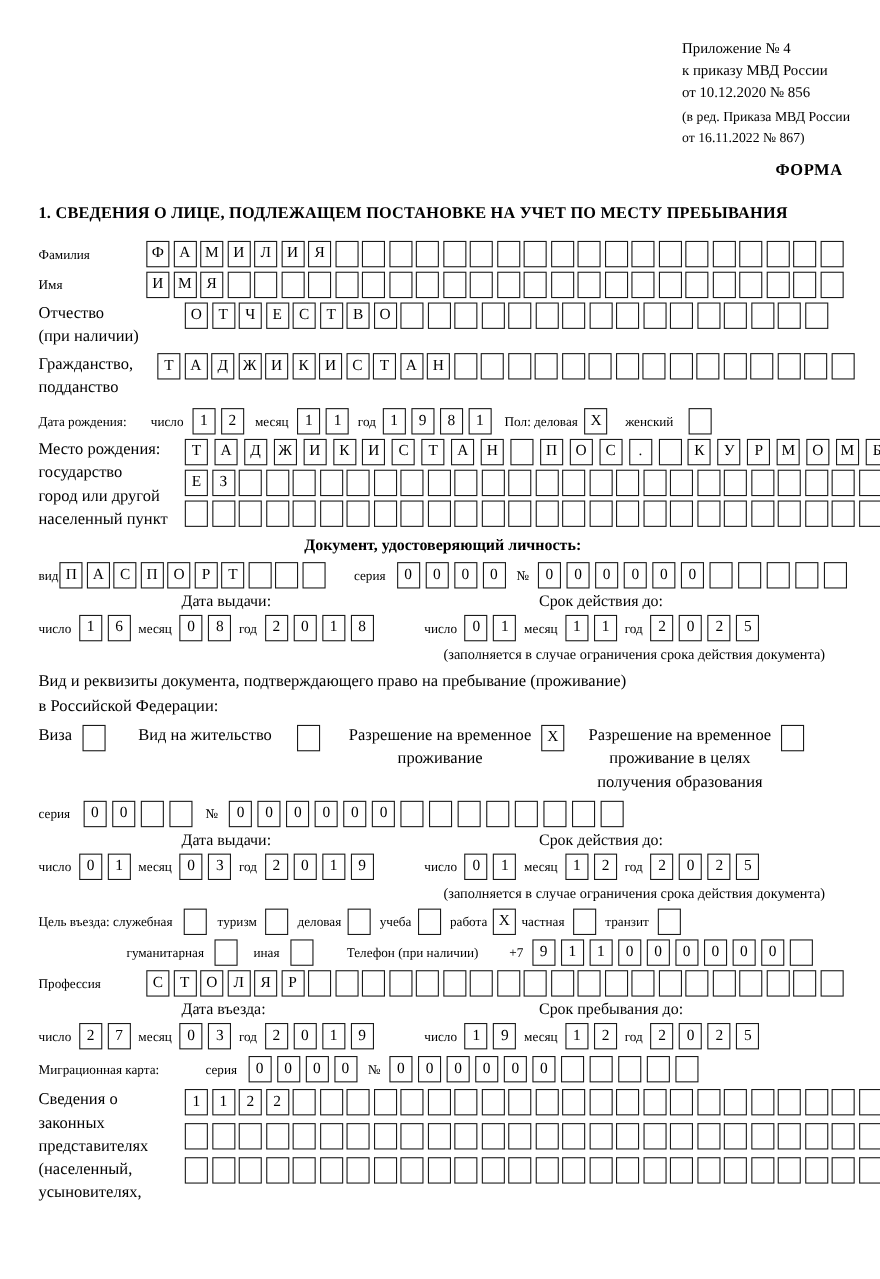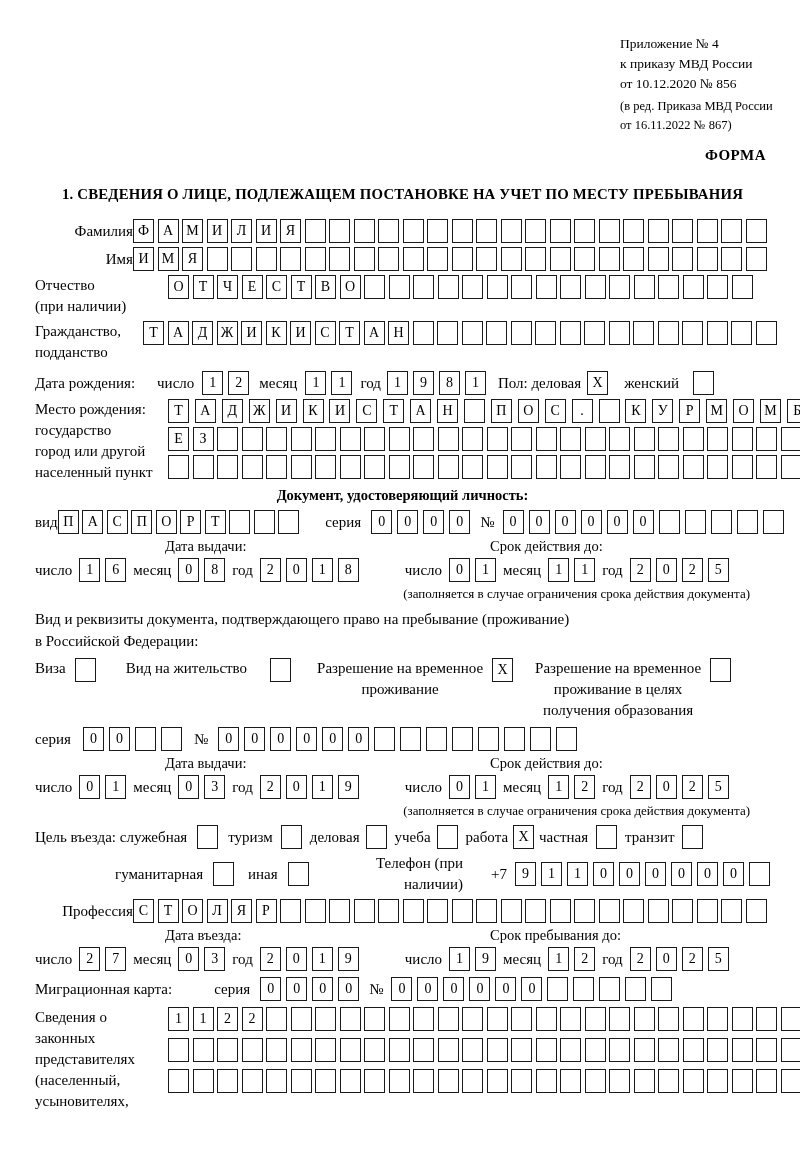--- a/index.html
+++ b/index.html
@@ -3,23 +3,23 @@
 <meta charset="utf-8">
 <style>
   html,body{margin:0;padding:0;background:#fff;}
   body{width:800px;height:1163px;font-family:"Liberation Serif","DejaVu Serif",serif;color:#000;overflow:hidden;}
   .page{box-sizing:border-box;width:800px;height:1163px;padding:34px 30px 0 35px;position:relative;}
   .hdr{margin-left:585px;font-size:13.5px;line-height:20px;white-space:nowrap;}
   .hdr-small{font-size:12.5px;margin-top:3px;line-height:19px;}
   .forma{font-weight:bold;font-size:15px;text-align:right;margin-top:12px;margin-right:4px;letter-spacing:.5px;}
   .title{margin-top:14px;text-align:center;font-weight:bold;font-size:15.5px;line-height:23px;}
   .blank-line{display:inline-block;width:55px;border-bottom:2px solid #222;margin-left:10px;vertical-align:baseline;}
-  .sec1{margin-top:22px;font-weight:bold;font-size:14.8px;text-align:center;letter-spacing:.2px;}
+  .sec1{margin-top:22px;font-weight:bold;font-size:14.8px;letter-spacing:.2px;}
   .frow{display:flex;align-items:center;margin-bottom:4px;}
-  .lbl{font-size:15px;line-height:21px;text-align:right;}
+  .lbl{font-size:12px;line-height:21px;}
   .cells{display:inline-flex;gap:3.5px;}
   .cell{flex:0 0 auto;box-sizing:border-box;width:21px;height:24px;border:1.6px solid #1a1a1a;display:inline-flex;align-items:center;justify-content:center;font-size:14px;background:#fff;}
   .cells.d{gap:5px;}
   .cells.w640{width:640px;justify-content:space-between;gap:0;}
   .lblcol{flex:0 0 auto;}
   .lblcol div{font-size:15px;line-height:21px;}
   .boxcol .cells{margin-bottom:4px;}
   .center-b{font-weight:bold;font-size:14.5px;text-align:center;margin:4px 0 6px 0;}
   .datehead{position:relative;height:20px;font-size:14.5px;}
   .datehead .h1{position:absolute;left:130px;}

